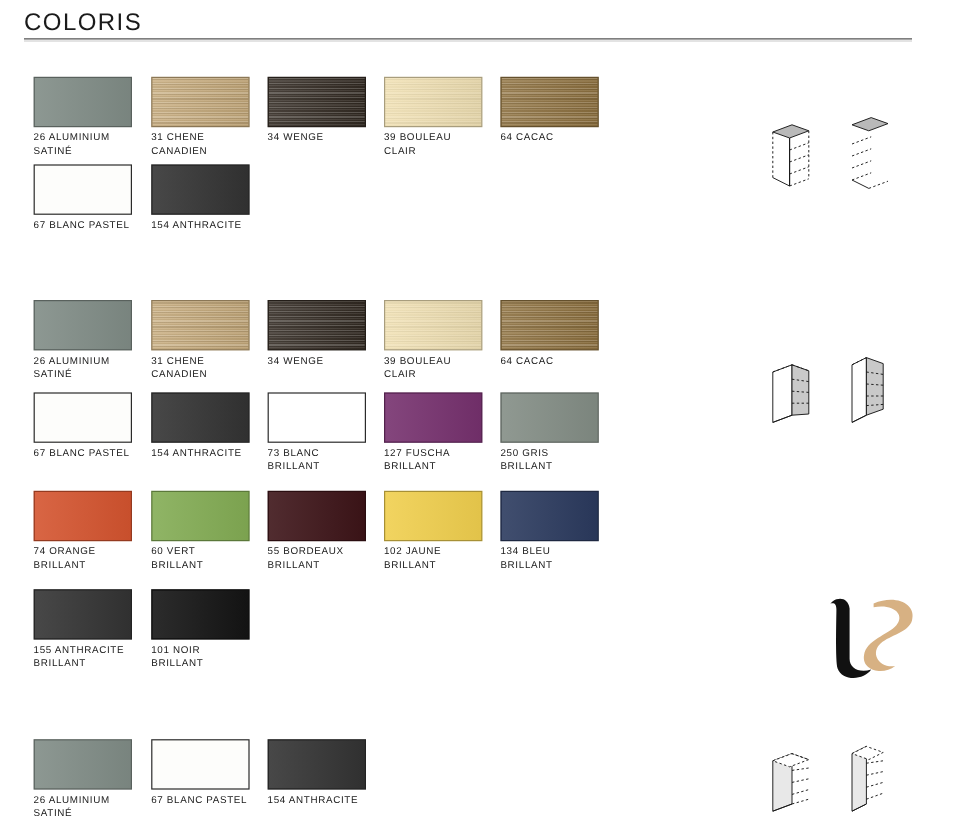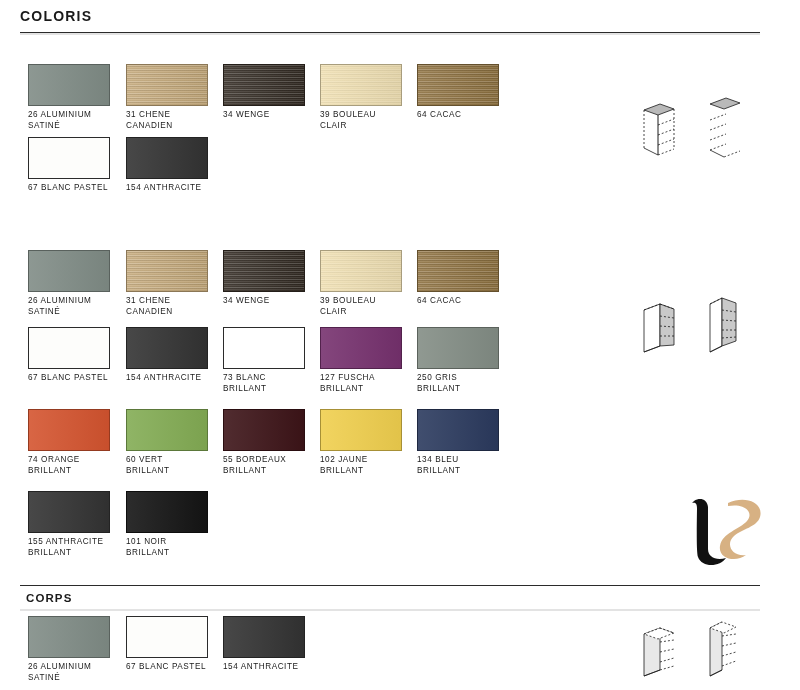--- a/index.html
+++ b/index.html
@@ -5,21 +5,21 @@
   html,body{margin:0;padding:0;}
   body{
     width:800px;height:690px;background:#ffffff;
     font-family:"Liberation Sans","DejaVu Sans",sans-serif;
     color:#1a1a1a;overflow:hidden;position:relative;
   }
   .page{position:relative;width:800px;height:690px;}
 
   .page-title{
     position:absolute;left:20px;top:8px;
-    font-size:14px;font-weight:bold;letter-spacing:1.2px;color:#1a1a1a;
+    font-size:20px;font-weight:normal;letter-spacing:1.2px;color:#1a1a1a;
   }
 
   .section{position:absolute;left:20px;width:740px;}
   .rule-top{height:1px;background:#2b2b2b;width:740px;}
   .rule-bot{height:2px;background:#e3e3e3;width:740px;}
   .section-head{
     font-size:11.5px;font-weight:bold;letter-spacing:1.1px;
     padding:6px 0 5px 6px;color:#1a1a1a;
   }
 
@@ -292,25 +292,20 @@
     </svg>
   </div>
 
   <div class="logo">
     <svg width="96" height="82" viewBox="0 0 96 82">
       <path d="M52 14 C70 6, 88 14, 84 28 C81 38, 66 40, 58 47 C49 55, 56 68, 70 66 C60 74, 42 70, 44 57 C46 44, 64 40, 71 32 C78 24, 70 14, 52 17 Z" fill="#d7b183"></path>
       <path d="M18 12 C24 8, 31 10, 32 18 L32 60 C32 68, 40 72, 50 69 C44 78, 26 79, 22 68 C20 62, 21 26, 21 19 C21 14, 19 13, 16 14 Z" fill="#111111"></path>
     </svg>
   </div>
 
-  <div class="section" style="top:585px;">
-    <div class="rule-top"></div>
-    <div class="section-head">CORPS</div>
-    <div class="rule-bot"></div>
-  </div>
 
   <div class="swatch-grid">
     <div class="swatch" style="left:28px;top:616px;">
       <div class="chip" style="background:#808c86;">
           <span class="sheen"></span>
         </div>
       <div class="label">26 ALUMINIUM
 SATINÉ</div>
     </div>
     <div class="swatch" style="left:126px;top:616px;">

